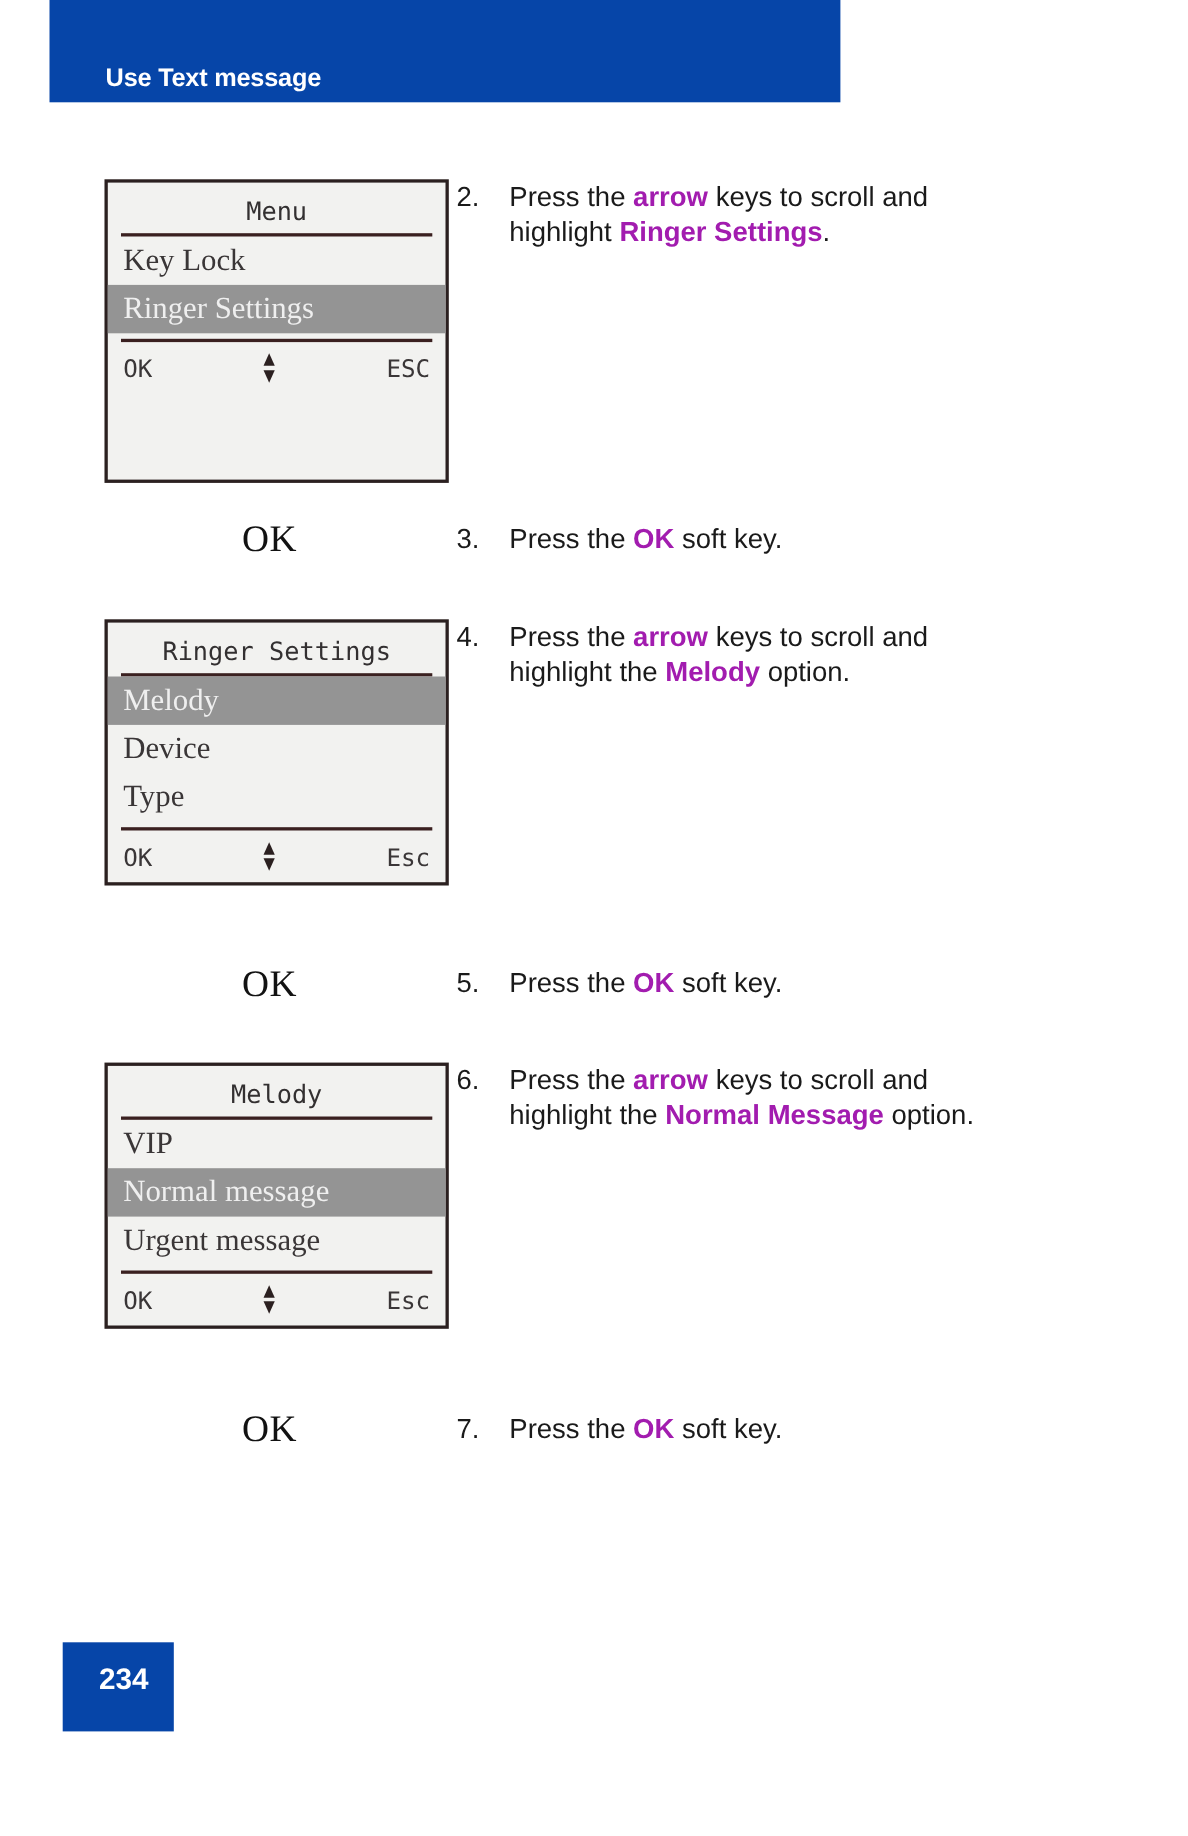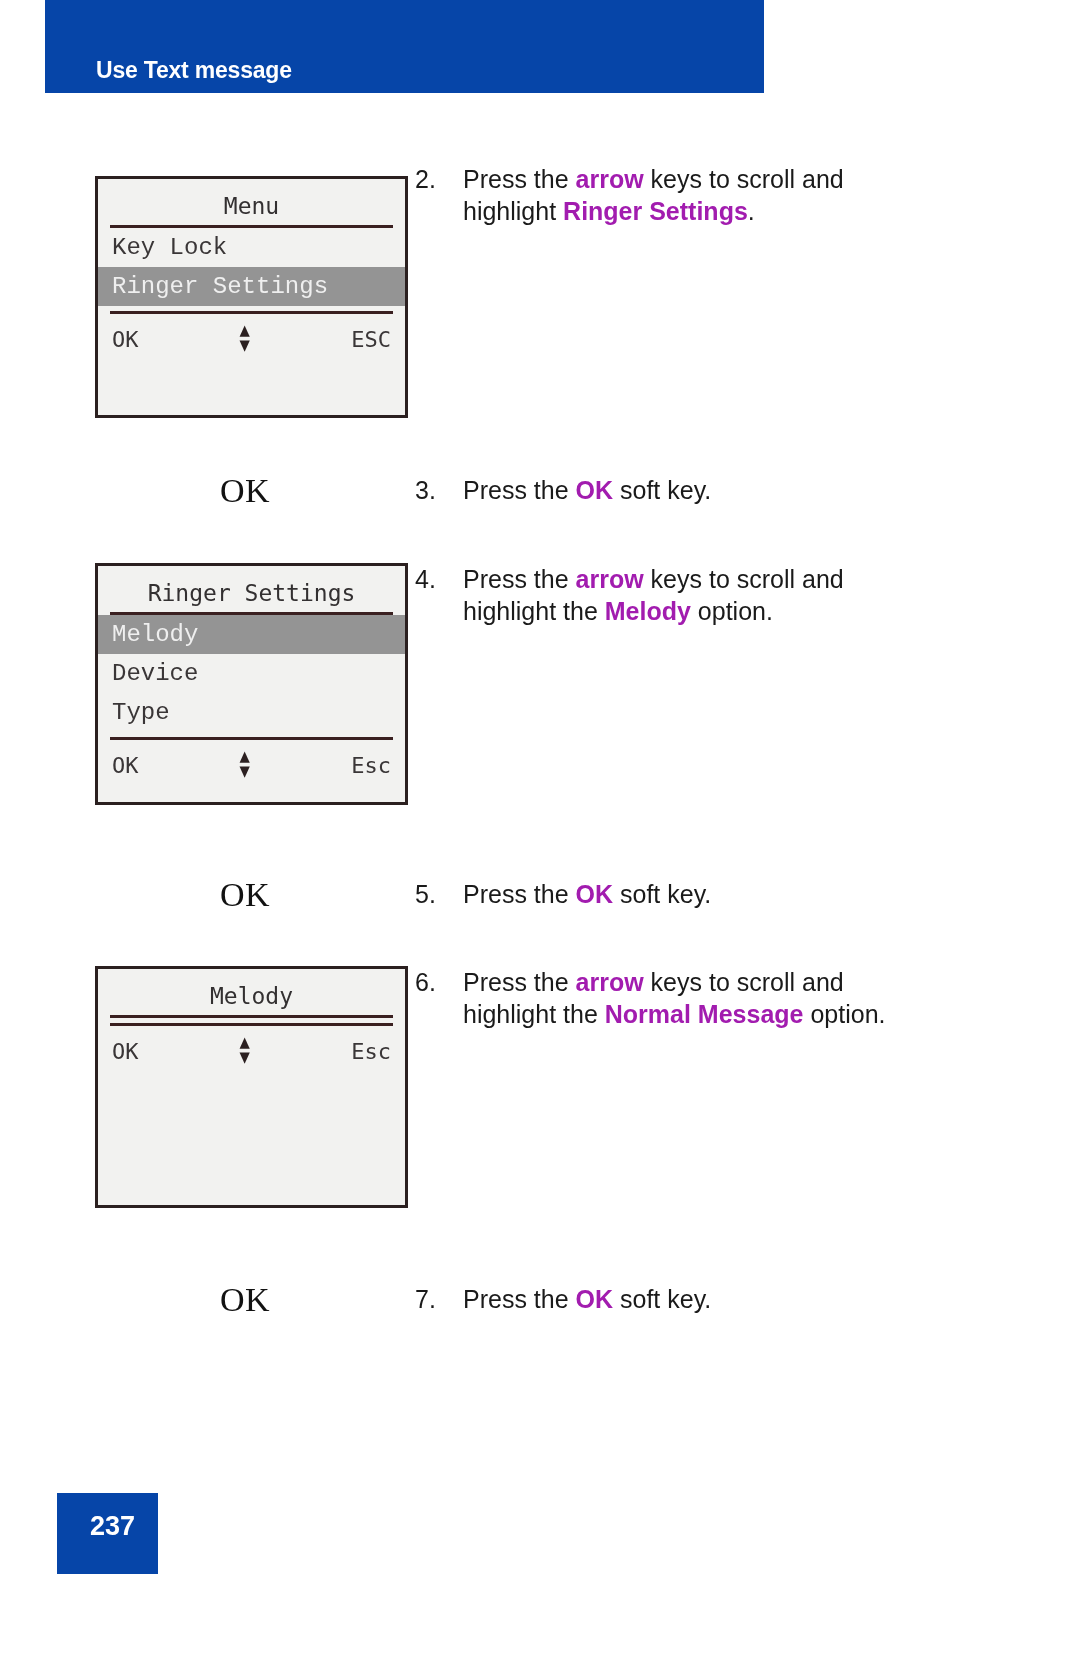--- a/index.html
+++ b/index.html
@@ -53,22 +53,22 @@
   .screen-rule {
     height: 3px;
     background: #3a2020;
     margin: 0 12px;
   }
   .screen-list {
     padding: 0;
     margin: 0;
   }
   .screen-item {
-    font-family: Liberation Mono, monospace;
-    font-size: 24px;
+    font-family: Liberation Serif, serif;
+    font-size: 28px;
     color: #3a3637;
     padding: 6px 0 6px 14px;
     white-space: nowrap;
   }
   .screen-item.highlight {
     background: #949494;
     color: #efefef;
   }
   .screen-footer {
     display: flex;
@@ -139,21 +139,21 @@
     font-weight: bold;
     color: #ffffff;
   }
 </style>
 </head>
 <body>
 
 <div class="header-banner"></div>
 <div class="header-title">Use Text message</div>
 
-<div class="phone-screen" style="left:95px; top:176px; width:313px; height:242px;">
+<div class="phone-screen" style="left:95px; top:163px; width:313px; height:276px;">
   <div class="screen-title">Menu</div>
   <div class="screen-rule"></div>
   <div class="screen-list">
     <div class="screen-item">Key Lock</div>
     <div class="screen-item highlight">Ringer Settings</div>
   </div>
   <div class="screen-rule" style="margin-top:5px;"></div>
   <div class="screen-footer">
     <div class="left">OK</div>
     <div class="mid">
@@ -207,20 +207,25 @@
 <div class="step" style="left:415px; top:878px; width:500px;">
   <div class="step-num">5.</div>
   <div class="step-text">
     <span>Press the </span><span class="kw">OK</span><span> soft key.</span>
   </div>
 </div>
 
 <div class="phone-screen" style="left:95px; top:966px; width:313px; height:242px;">
   <div class="screen-title">Melody</div>
   <div class="screen-rule"></div>
+  <div class="screen-list">
+    <div class="screen-item">VIP</div>
+    <div class="screen-item highlight">Normal message</div>
+    <div class="screen-item">Urgent message</div>
+  </div>
   <div class="screen-rule" style="margin-top:5px;"></div>
   <div class="screen-footer">
     <div class="left">OK</div>
     <div class="mid">
       <span class="updown-icon"><span>▲</span><span>▼</span></span>
     </div>
     <div class="right">Esc</div>
   </div>
 </div>
 
@@ -233,13 +238,13 @@
 
 <div class="softkey-label" style="left:220px; top:1281px;">OK</div>
 <div class="step" style="left:415px; top:1283px; width:500px;">
   <div class="step-num">7.</div>
   <div class="step-text">
     <span>Press the </span><span class="kw">OK</span><span> soft key.</span>
   </div>
 </div>
 
 <div class="page-tab"></div>
-<div class="page-num">237</div>
+<div class="page-num">234</div>
 
 </body></html>

